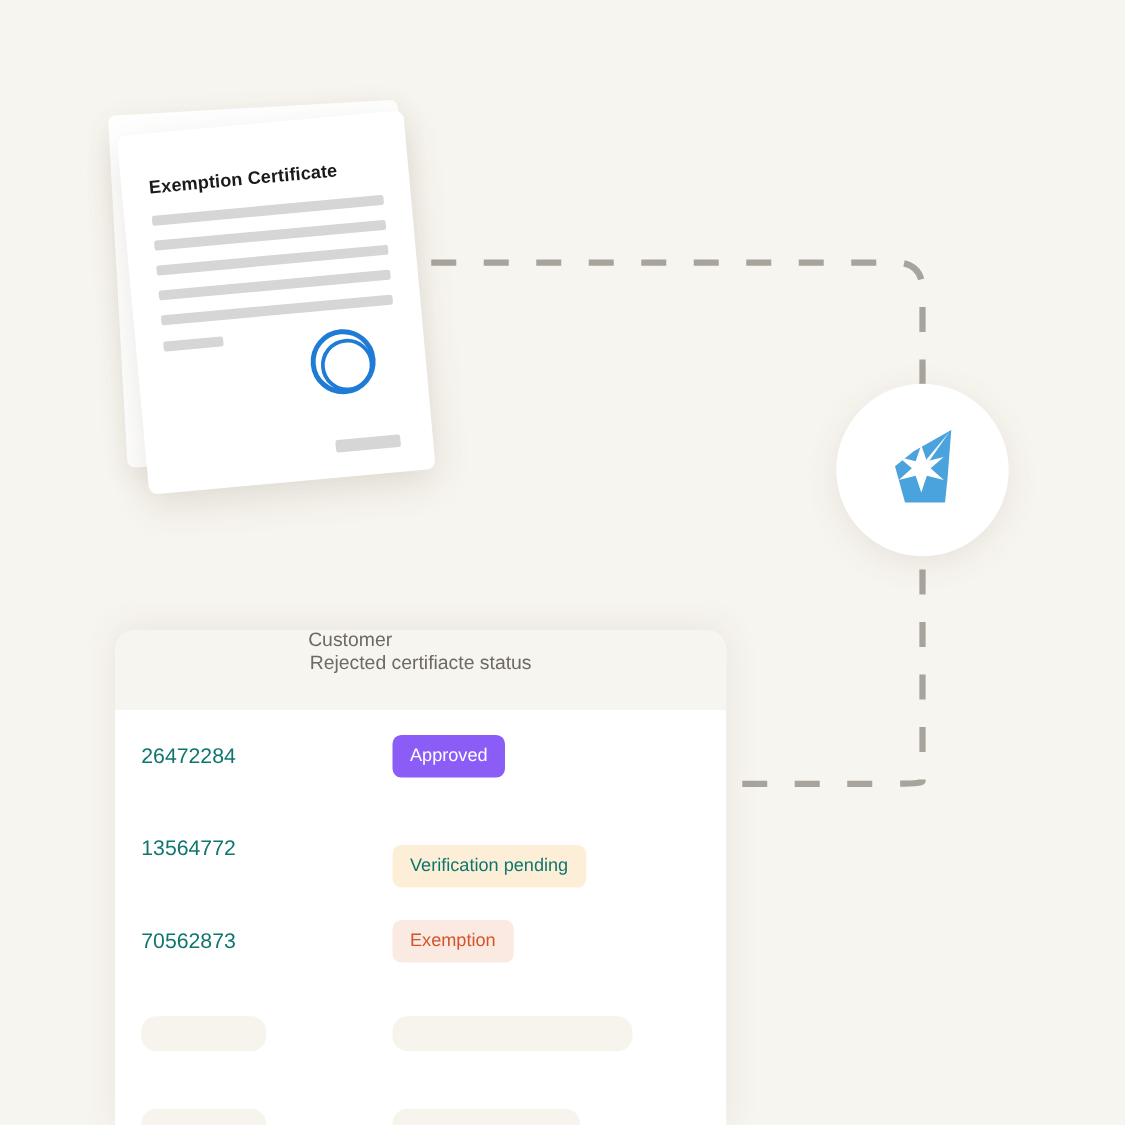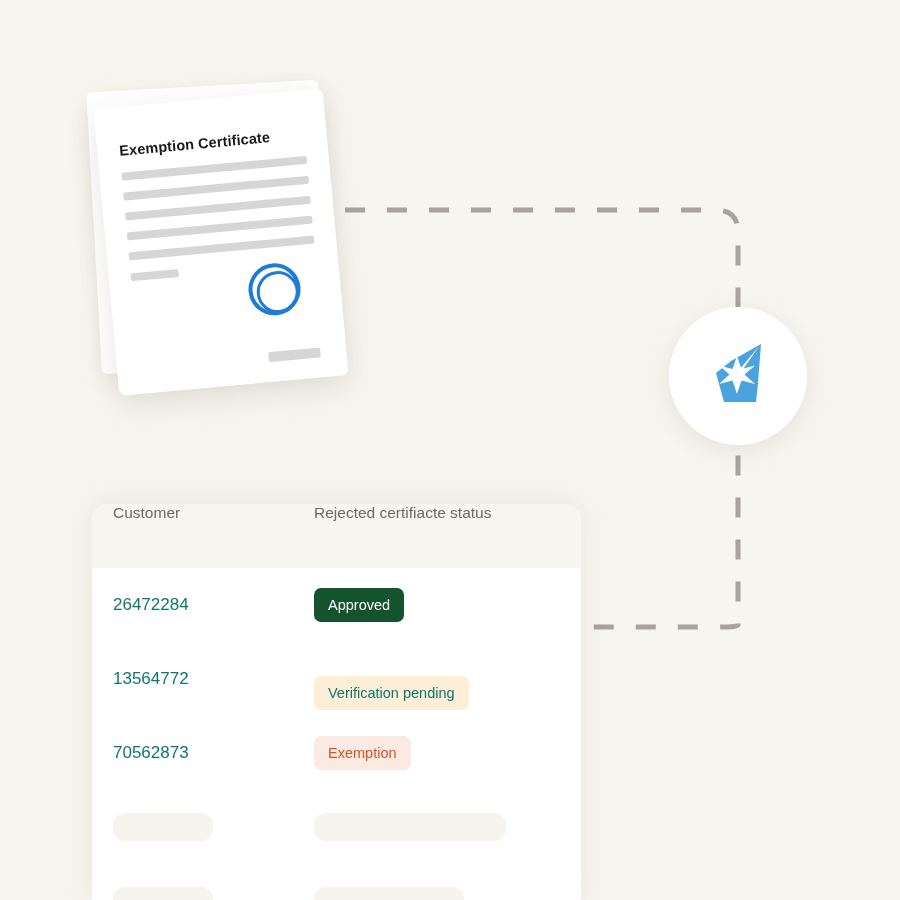--- a/index.html
+++ b/index.html
@@ -61,36 +61,36 @@
   
   .card {
     position:absolute; left:92px; top:504px; width:489px; height:400px;
     background:#FFFFFF;
     border-radius:16px 16px 0 0;
     box-shadow:0 -2px 28px rgba(90,80,60,.09);
     overflow:hidden;
   }
   .card-head {
     height:64px; background:#F7F5EF;
-    display:flex; 
+    display:flex; align-items:center;flex-direction:column;
   }
   .th {
     font-size:15.5px; color:#6E6A62; white-space:nowrap;
   }
   .col-a { width:222px; padding-left:21px; flex:none; }
   .col-b { flex:1; }
 
   .row { height:74px; display:flex; align-items:center; }
   .cust { font-size:17px; color:#0f766e; }
 
   .badge-pill {
     display:inline-block; font-size:14.5px; line-height:1;
     border-radius:7px; white-space:nowrap;
   }
-  .pill-approved { background:#14532d; color:#FFFFFF; padding:10px 14px; font-weight:400; }
+  .pill-approved { background:#8b5cf6; color:#FFFFFF; padding:10px 14px; font-weight:400; }
   .pill-pending  { background:#FDEFD7; color:#0f766e; padding:10px 14px;margin-top:28px; }
   .pill-rejected { background:#FBEAE2; color:#D2542A; padding:10px 14px; }
 
   .skel-row { height:74px; display:flex; align-items:center; }
   .skel { background:#F6F4EC; border-radius:12px; height:28px; }
   .skel-a { width:100px; }
   .skel-b { width:192px; }
   .skel-b2 { width:150px; }
 </style>
 </head>

